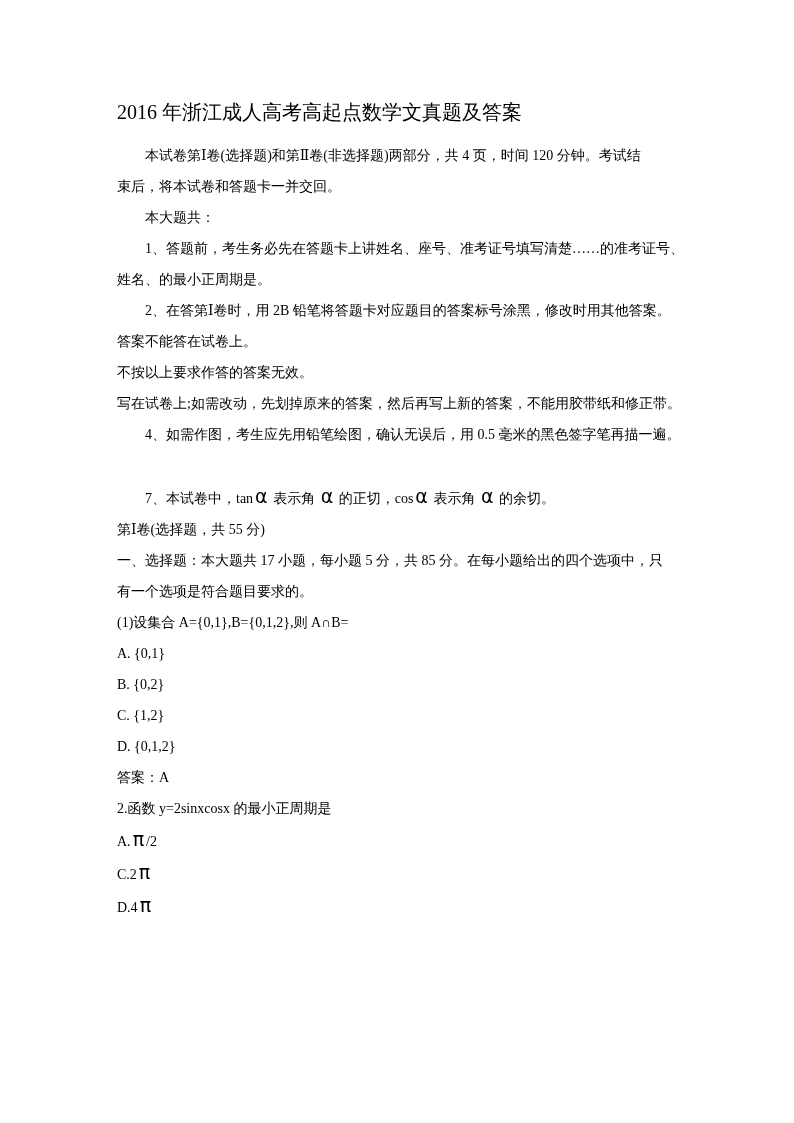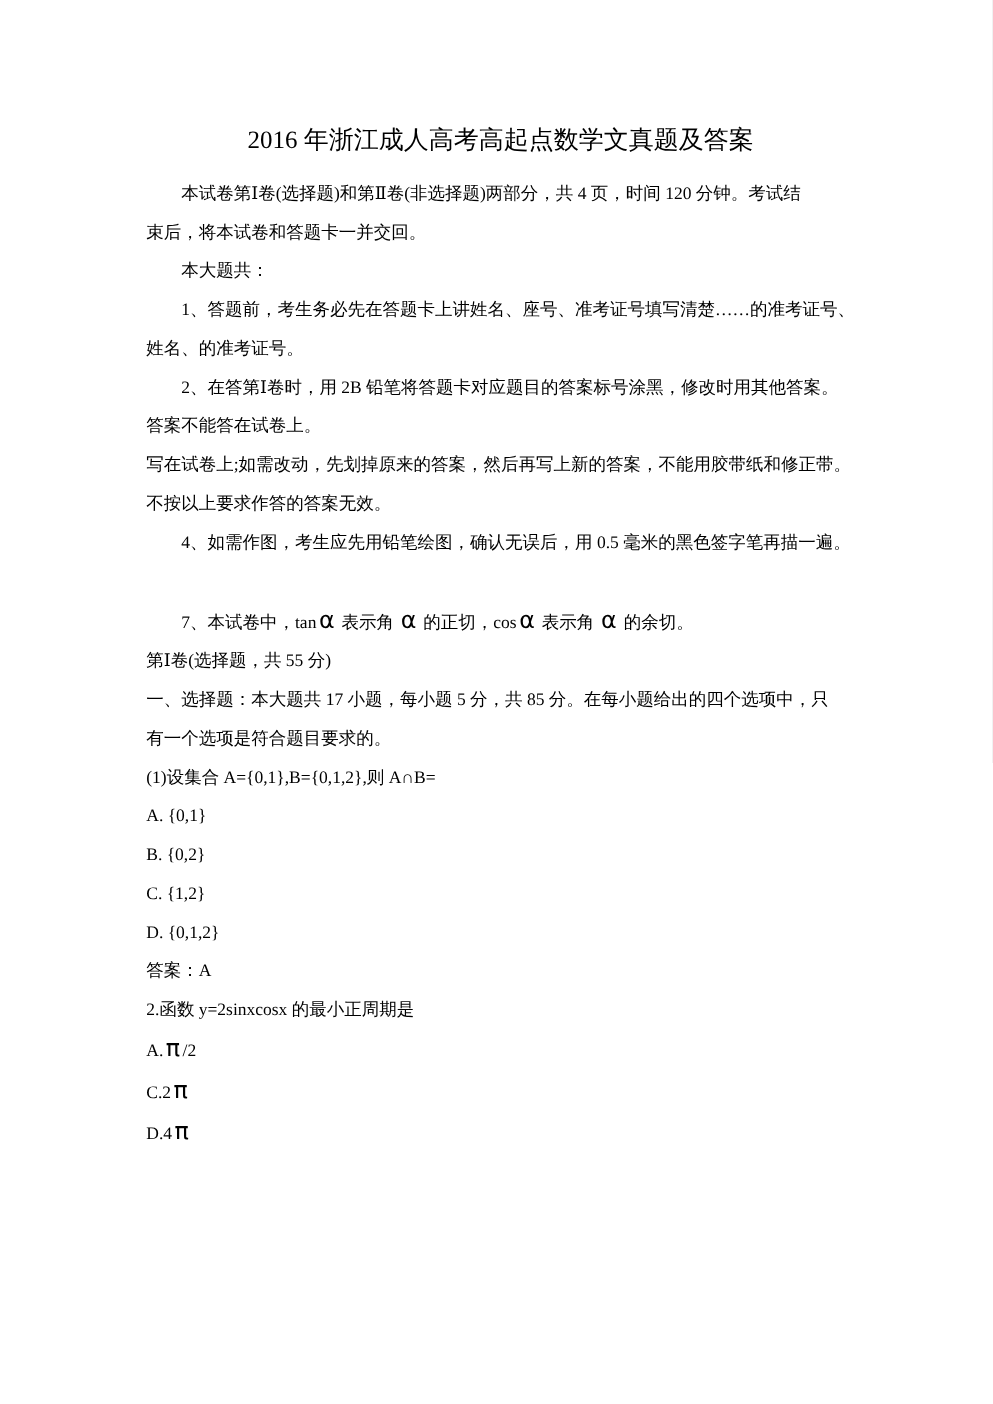--- a/index.html
+++ b/index.html
@@ -13,21 +13,21 @@
     color: #000000;
     font-family: "Liberation Serif", "DejaVu Serif", serif;
     font-size: 14px;
     line-height: 31px;
     overflow: hidden;
   }
   .doc-title {
     font-size: 20px;
     font-weight: 400;
     line-height: 31px;
-    text-align: center;
+    text-align: left;
     margin: 0 0 12px 0;
   }
   p { margin: 0; padding: 0; }
   .indent { text-indent: 28px; }
   .blank-line { min-height: 31px; }
   .sym {
     font-size: 19px;
     line-height: 31px;
     font-family: "DejaVu Sans", "Liberation Sans", sans-serif;
     margin: 0 2px;
@@ -39,27 +39,27 @@
 <div class="page">
 
   <h1 class="doc-title">2016 年浙江成人高考高起点数学文真题及答案</h1>
 
   <p class="indent">本试卷第Ⅰ卷(选择题)和第Ⅱ卷(非选择题)两部分，共 4 页，时间 120 分钟。考试结</p>
   <p>束后，将本试卷和答题卡一并交回。</p>
 
   <p class="indent">本大题共：</p>
 
   <p class="indent">1、答题前，考生务必先在答题卡上讲姓名、座号、准考证号填写清楚……的准考证号、</p>
-  <p>姓名、的准考证号。</p>
+  <p>姓名、的最小正周期是。</p>
 
   <p class="indent">2、在答第Ⅰ卷时，用 2B 铅笔将答题卡对应题目的答案标号涂黑，修改时用其他答案。</p>
   <p>答案不能答在试卷上。</p>
 
+  <p>不按以上要求作答的答案无效。</p>
   <p>写在试卷上;如需改动，先划掉原来的答案，然后再写上新的答案，不能用胶带纸和修正带。</p>
-  <p>不按以上要求作答的答案无效。</p>
 
   <p class="indent">4、如需作图，考生应先用铅笔绘图，确认无误后，用 0.5 毫米的黑色签字笔再描一遍。</p>
 
   <p class="blank-line"></p>
 
   <p class="indent"><span>7、本试卷中，tan</span><span class="sym">α</span><span> 表示角 </span><span class="sym">α</span><span> 的正切，cos</span><span class="sym">α</span><span> 表示角 </span><span class="sym">α</span><span> 的余切。</span></p>
 
   <p>第Ⅰ卷(选择题，共 55 分)</p>
 
   <p>一、选择题：本大题共 17 小题，每小题 5 分，共 85 分。在每小题给出的四个选项中，只</p>

